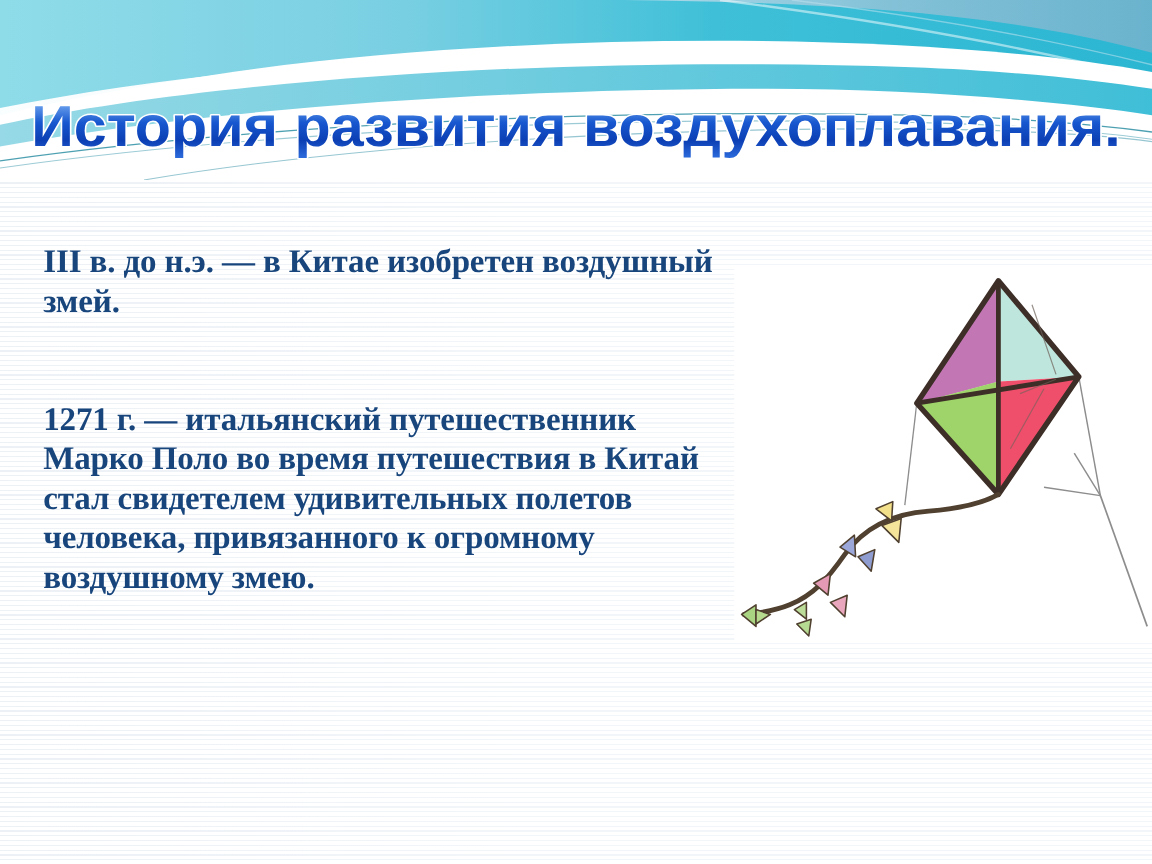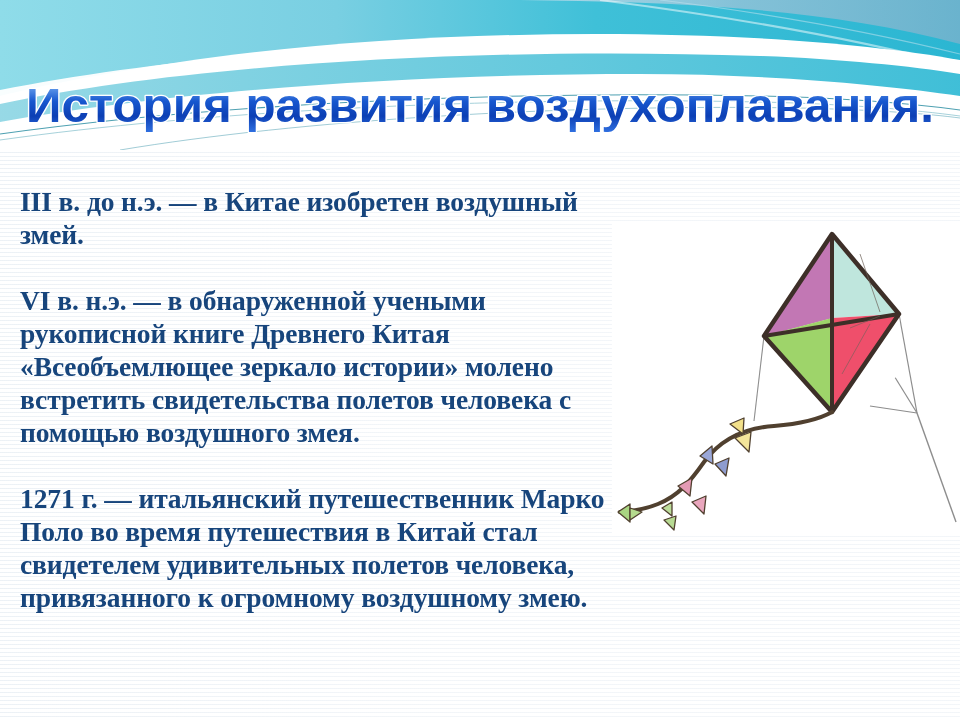--- a/index.html
+++ b/index.html
@@ -59,21 +59,21 @@
     top: 152px;
     width: 600px;
     color: #17457c;
     font-size: 27.5px;
     font-weight: bold;
     line-height: 33px;
     letter-spacing: -0.1px;
     white-space: pre-line;
   }
   .body-text p {
-    margin: 0;
+    margin: 16px;
     white-space: pre-line;
   }
 
   
   .kite-figure {
     position: absolute;
     left: 612px;
     top: 224px;
     width: 348px;
     height: 312px;
@@ -151,21 +151,20 @@
           <stop offset="0.70" stop-color="#0c3fb4"></stop>
           <stop offset="1.00" stop-color="#2f6fe0"></stop>
         </linearGradient>
       </defs>
       <text id="title-text" x="26" y="48" textLength="908" lengthAdjust="spacingAndGlyphs" font-family="&quot;Liberation Sans&quot;, sans-serif" font-size="48" font-weight="bold" fill="url(#titleGrad)" stroke="#ffffff" stroke-width="2.6" paint-order="stroke fill" stroke-linejoin="round">История развития воздухоплавания.</text>
     </svg>
   </div>
 
   <div class="body-text">
     <p>III в. до н.э. — в Китае изобретен воздушный змей.</p>
-    <p>VI в. н.э. — в обнаруженной учеными рукописной книге Древнего Китая «Всеобъемлющее зеркало истории» молено встретить свидетельства полетов человека с помощью воздушного змея.</p>
     <p>1271 г. — итальянский путешественник Марко Поло во время путешествия в Китай стал свидетелем удивительных полетов человека, привязанного к огромному воздушному змею.</p>
   </div>
 
   <div class="kite-figure">
     <svg width="348" height="312" viewBox="0 0 348 312" xmlns="http://www.w3.org/2000/svg">
 
       <rect x="0" y="0" width="348" height="312" fill="#ffffff"></rect>
 
       <g stroke="#8d8d8d" fill="none" stroke-width="1.2">
 

